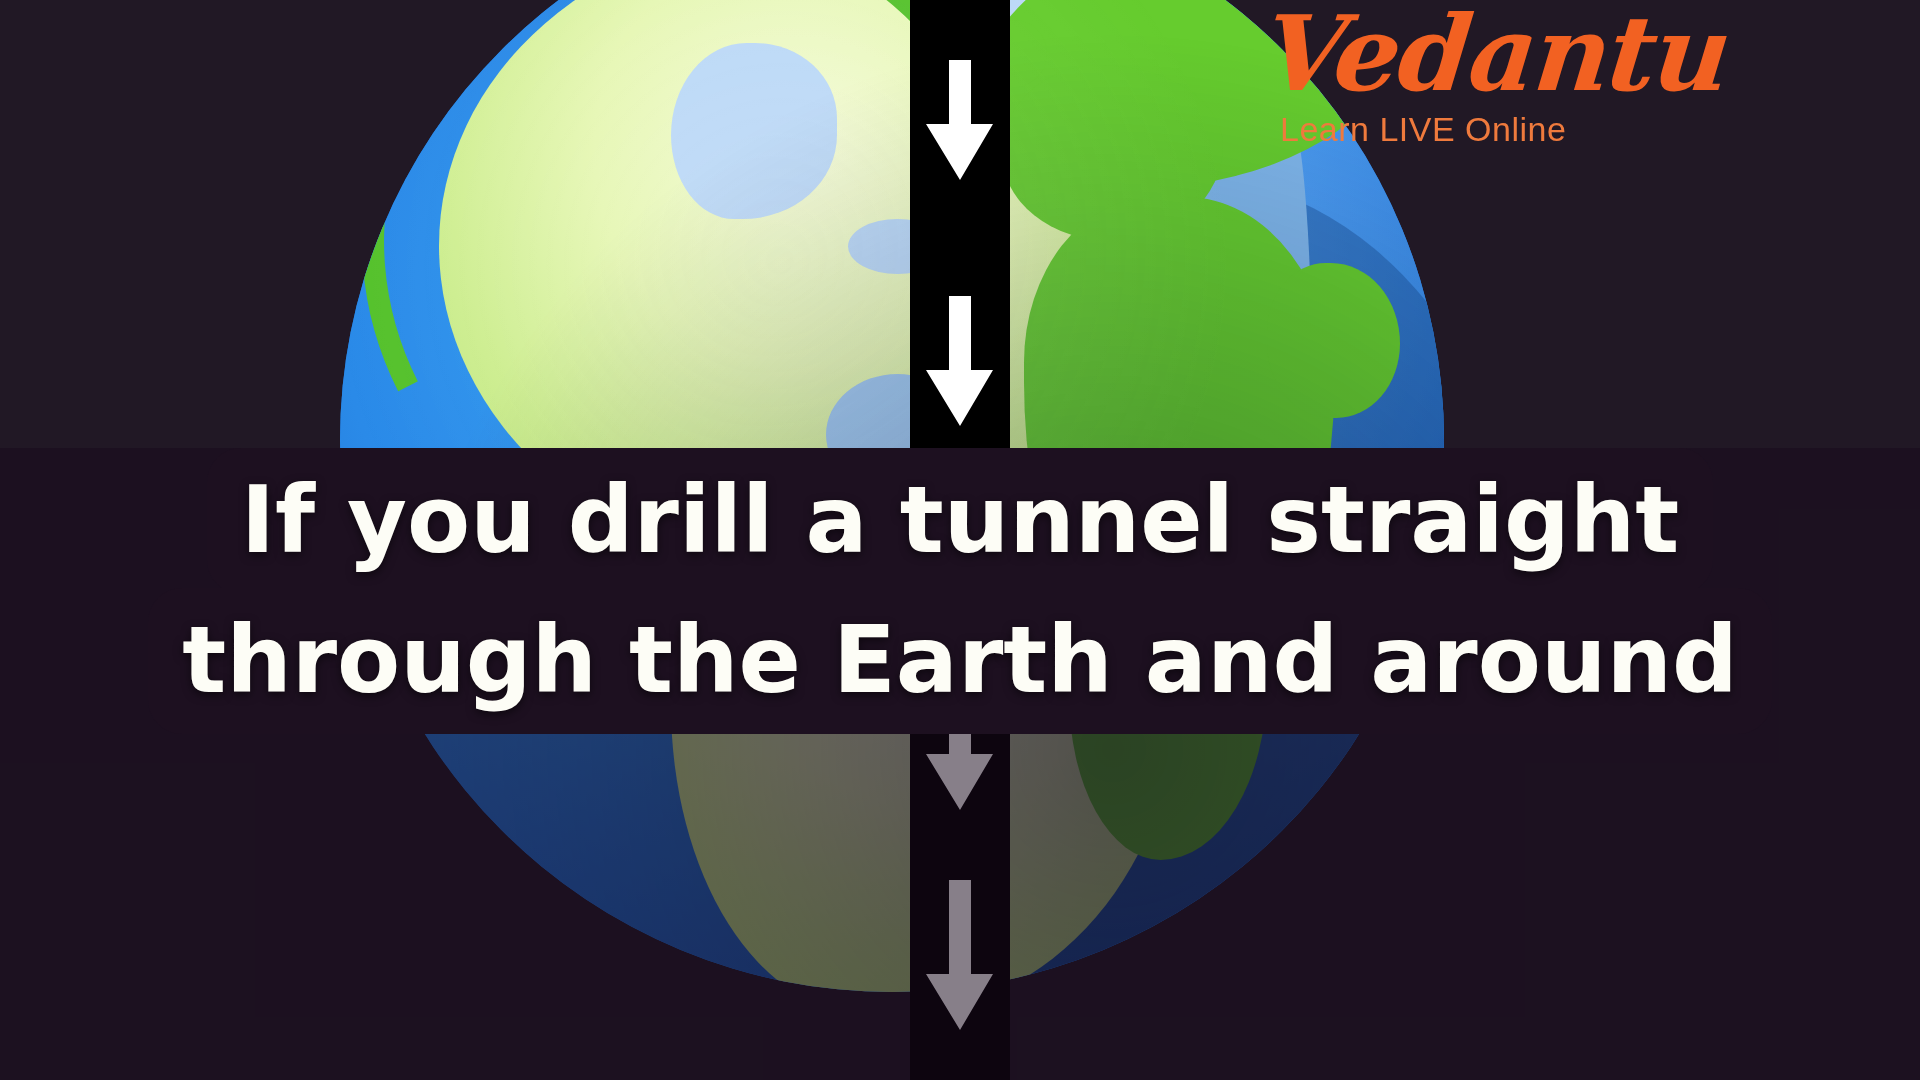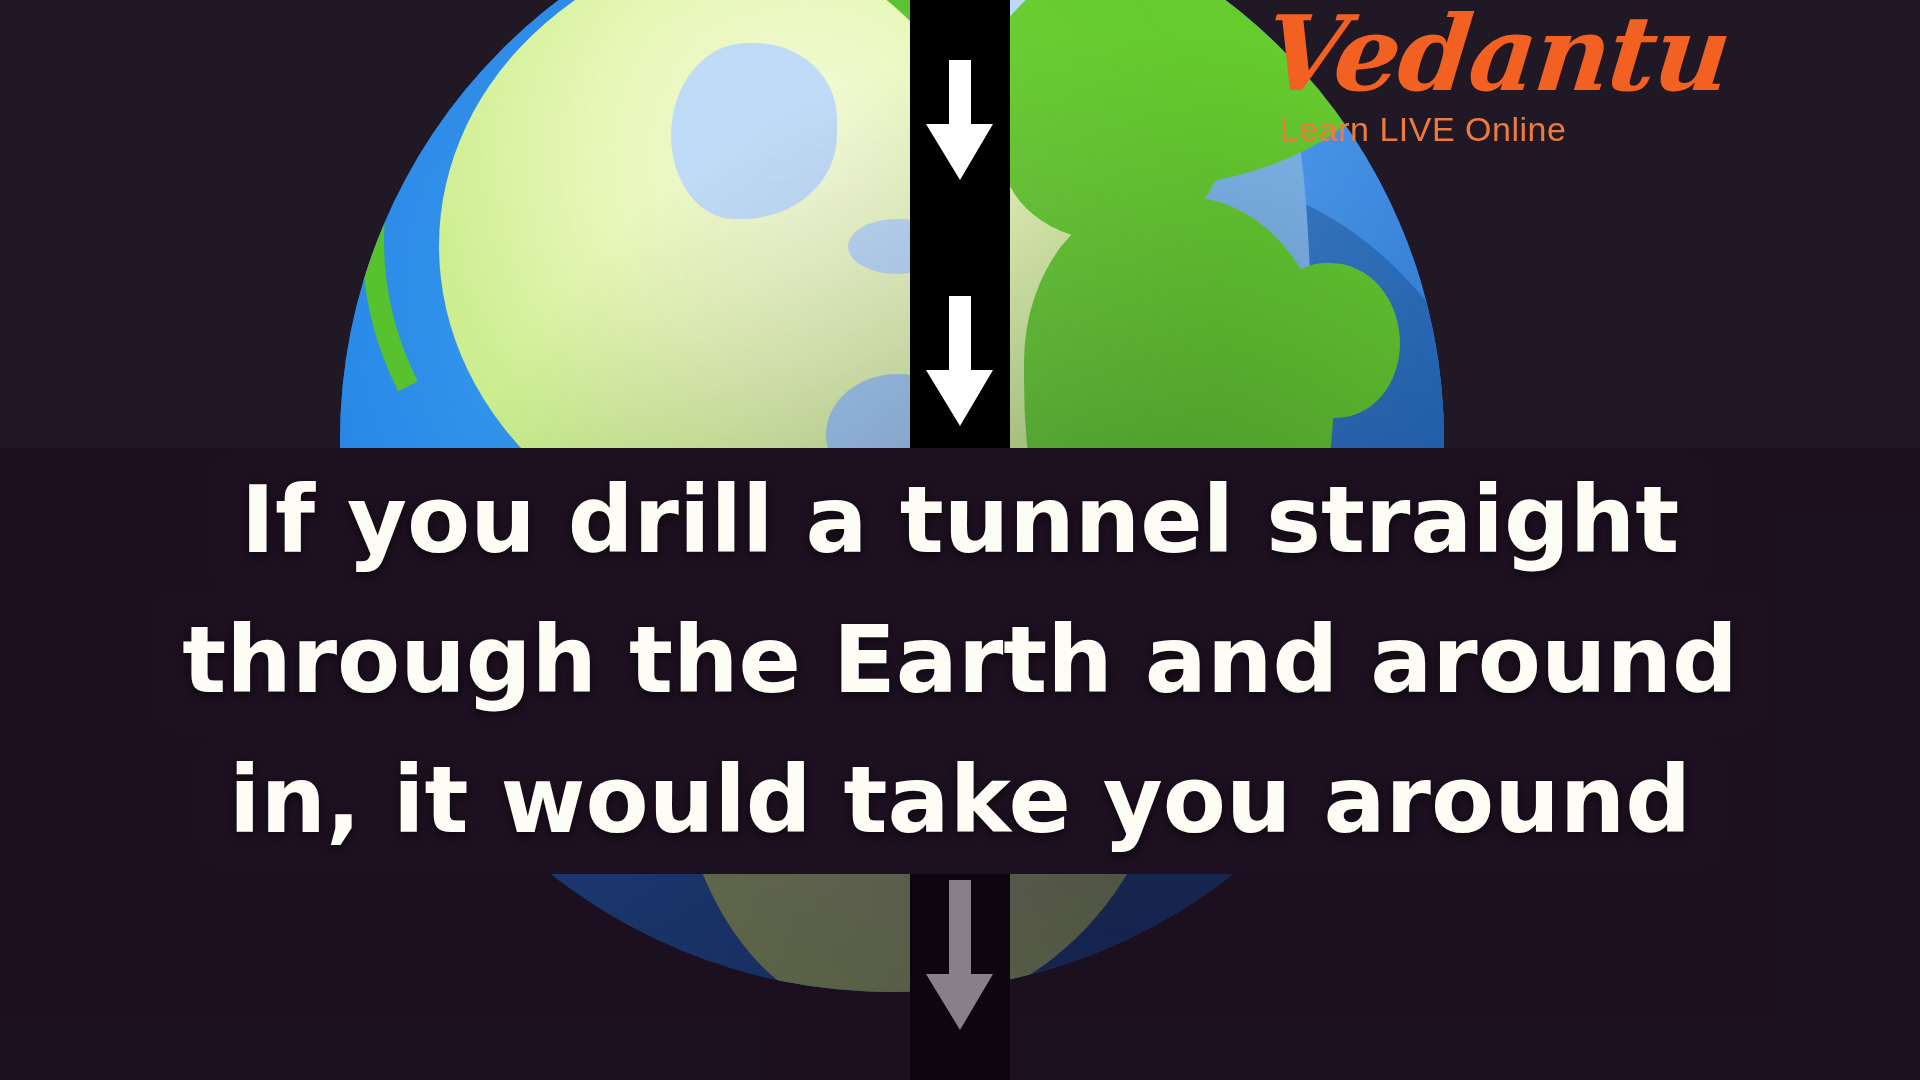--- a/index.html
+++ b/index.html
@@ -216,18 +216,15 @@
     <span id="logo-tagline">Learn LIVE Online</span>
   </div>
 
   <div id="quote">
     <div class="line-row c">
       <span class="line">If you drill a tunnel straight</span>
     </div>
     <div class="line-row c">
       <span class="line">through the Earth and around</span>
     </div>
-    <div class="line-row c">
-      <span class="line">in, it would take you around</span>
-    </div>
   </div>
 
 </div>
 
 </body></html>

